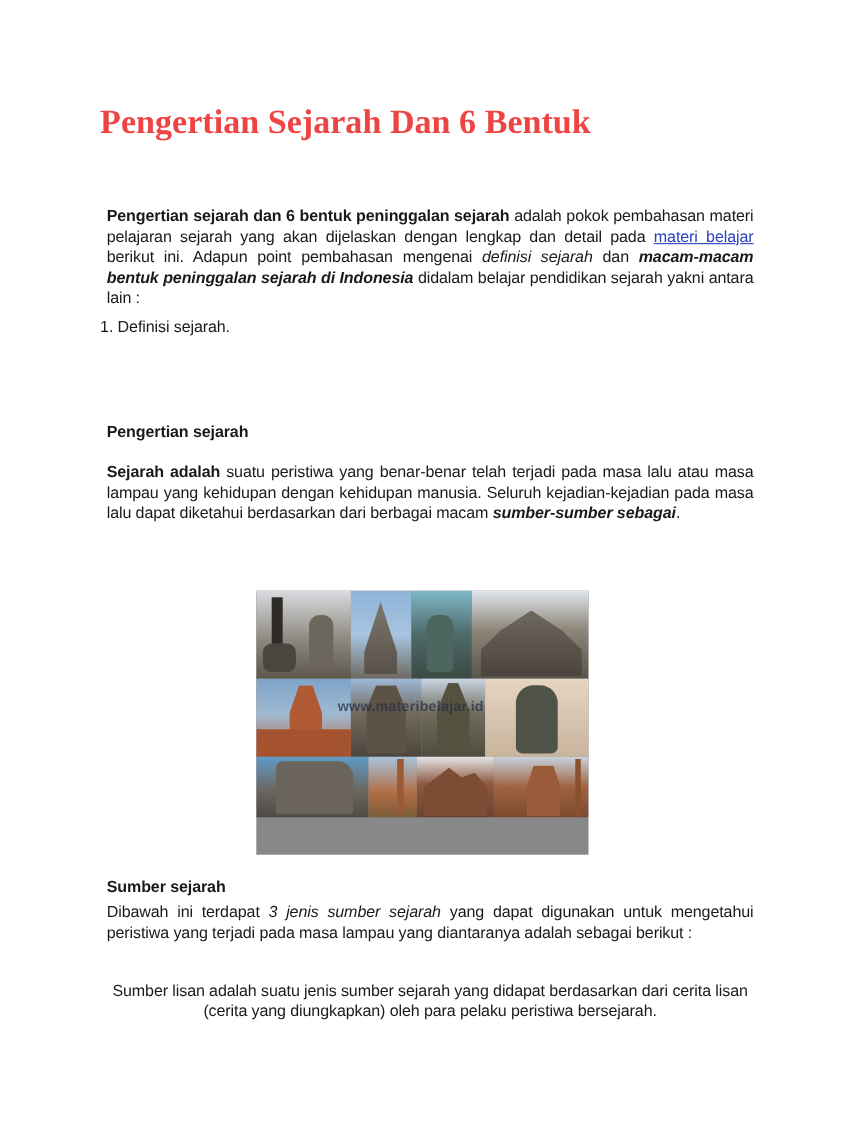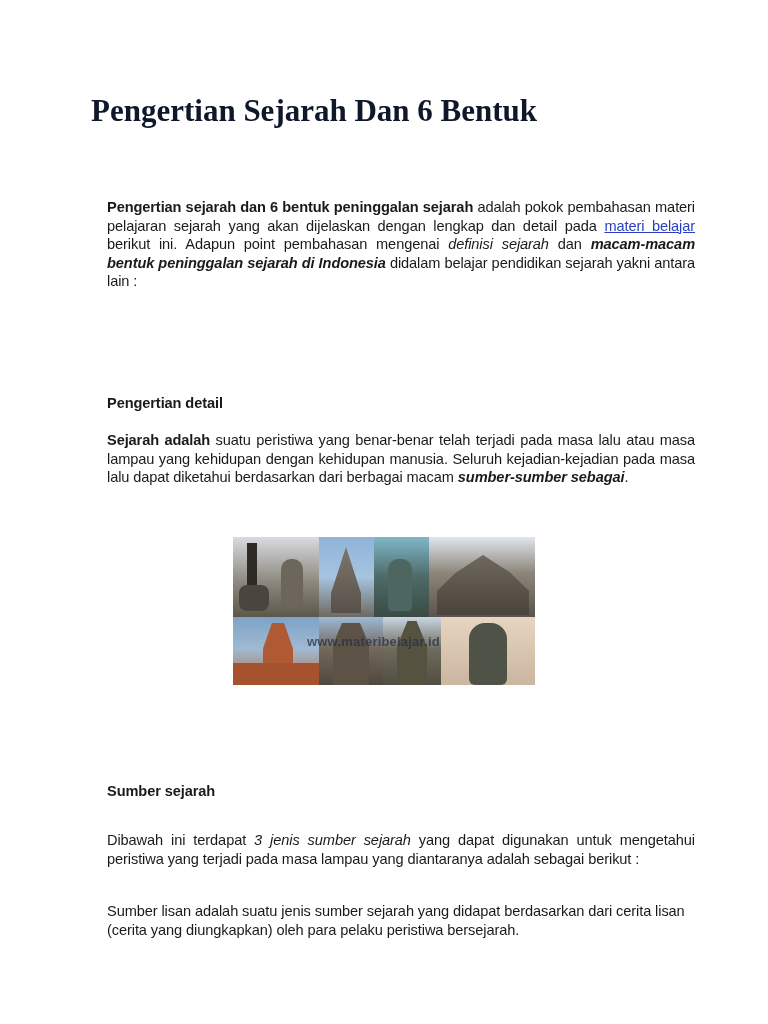--- a/index.html
+++ b/index.html
@@ -1,36 +1,36 @@
 <!DOCTYPE html>
 <html><head>
 <meta charset="utf-8">
 <style>
   html, body { margin: 0; padding: 0; background: #ffffff; }
   body { width: 768px; height: 1024px; position: relative; overflow: hidden; color: #111; }
   .page { position: absolute; left: 91px; top: 0; width: 588px; }
   .title {
     position: absolute; top: 92px; left: 0; width: 600px;
     font-family: "Liberation Serif", "DejaVu Serif", serif;
-    font-weight: bold; font-size: 31px; line-height: 38px; color: #0f172a; margin: 0;
+    font-weight: bold; font-size: 31px; line-height: 38px; color: #ef4444; margin: 0;
   }
   .body-text {
     font-family: "Liberation Sans", "DejaVu Sans", sans-serif;
     font-size: 14.6px; line-height: 18.6px; color: #1a1a1a;
-    text-align: justify; margin: 16px; letter-spacing: -0.1px;
+    text-align: justify; margin: 6px; letter-spacing: -0.1px;
   }
   .abs { position: absolute; left: 0; width: 588px; }
   .link { color: #2a3fbf; text-decoration: underline; cursor: pointer; }
   .heading { font-weight: bold; }
   .list { list-style: none; margin: 0; padding: 0; }
   .list li { margin: 0; }
 
   
   .collage {
-    position: absolute; left: 142px; top: 537px; width: 302px; height: 148px;
+    position: absolute; left: 142px; top: 537px; width: 302px; height: 240px;
     display: grid; grid-template-rows: 80px 71px 55px; gap: 0;
     overflow: hidden; background: #888; text-align: center;
   }
   .row { display: flex; height: 100%; }
   .tile { height: 100%; position: relative; overflow: hidden; }
   .tile .mono { position: absolute; }
   .watermark {
     position: absolute; left: 74px; top: 97px;
     font-family: "Liberation Sans", "DejaVu Sans", sans-serif;
     font-weight: bold; font-size: 13px; color: rgba(40,50,70,0.75);
@@ -44,23 +44,24 @@
 
   <h1 class="title">
     <span>Pengertian Sejarah Dan 6 Bentuk</span><br>
   </h1>
 
   <p class="body-text abs" style="top:182px;">
     <b>Pengertian sejarah dan 6 bentuk peninggalan sejarah</b><span> adalah pokok pembahasan materi pelajaran sejarah yang akan dijelaskan dengan lengkap dan detail pada </span><a class="link">materi belajar</a><span> berikut ini. Adapun point pembahasan mengenai </span><i>definisi sejarah</i><span> dan </span><b><i>macam-macam bentuk peninggalan sejarah di Indonesia</i></b><span> didalam belajar pendidikan sejarah yakni antara lain :</span>
   </p>
 
   <ul class="list body-text abs" style="top:289px; text-align:left;">
+    <li>1. Definisi sejarah.</li>
   </ul>
 
-  <p class="body-text abs heading" style="top:378px;">Pengertian detail</p>
+  <p class="body-text abs heading" style="top:378px;">Pengertian sejarah</p>
 
   <p class="body-text abs" style="top:415px;">
     <b>Sejarah adalah</b><span> suatu peristiwa yang benar-benar telah terjadi pada masa lalu atau masa lampau yang kehidupan dengan kehidupan manusia. Seluruh kejadian-kejadian pada masa lalu dapat diketahui berdasarkan dari berbagai macam </span><b><i>sumber-sumber sebagai</i></b><span>.</span>
   </p>
 
   <div class="collage" title="Kolase candi dan arca peninggalan sejarah Indonesia">
     <div class="row">
       <div class="tile" style="width:86px;background:linear-gradient(#d9dbe0,#8e8a80 55%,#5d564b);">
         <div class="mono" style="left:14px;top:6px;width:10px;height:60px;background:#2e2b27;"></div>
         <div class="mono" style="left:48px;top:22px;width:22px;height:48px;background:#6c665d;border-radius:10px 10px 2px 2px;"></div>
@@ -102,21 +103,21 @@
         <div class="mono" style="left:6px;top:10px;width:58px;height:44px;background:#7e4b35;clip-path:polygon(20% 20%,40% 0,60% 20%,80% 10%,100% 40%,100% 100%,0 100%,0 40%);"></div>
       </div>
       <div class="tile" style="width:86px;background:linear-gradient(#c6d2dc,#9f6340 50%,#7b4a30);">
         <div class="mono" style="left:30px;top:8px;width:30px;height:46px;background:#9a5b3a;clip-path:polygon(20% 0,80% 0,100% 40%,100% 100%,0 100%,0 40%);"></div>
         <div class="mono" style="left:74px;top:2px;width:5px;height:52px;background:#8b5030;"></div>
       </div>
     </div>
     <div class="watermark">www.materibelajar.id</div>
   </div>
 
-  <p class="body-text abs heading" style="top:766px;">Sumber sejarah</p>
+  <p class="body-text abs heading" style="top:792px;">Sumber sejarah</p>
 
   <p class="body-text abs" style="top:815px;">
     <span>Dibawah ini terdapat </span><i>3 jenis sumber sejarah</i><span> yang dapat digunakan untuk mengetahui peristiwa yang terjadi pada masa lampau yang diantaranya adalah sebagai berikut :</span>
   </p>
 
-  <p class="body-text abs" style="top:886px; text-align:left;">Sumber lisan adalah suatu jenis sumber sejarah yang didapat berdasarkan dari cerita lisan (cerita yang diungkapkan) oleh para pelaku peristiwa bersejarah.</p>
+  <p class="body-text abs" style="top:886px; text-align:center;">Sumber lisan adalah suatu jenis sumber sejarah yang didapat berdasarkan dari cerita lisan (cerita yang diungkapkan) oleh para pelaku peristiwa bersejarah.</p>
 
 </div>
 
 </body></html>

